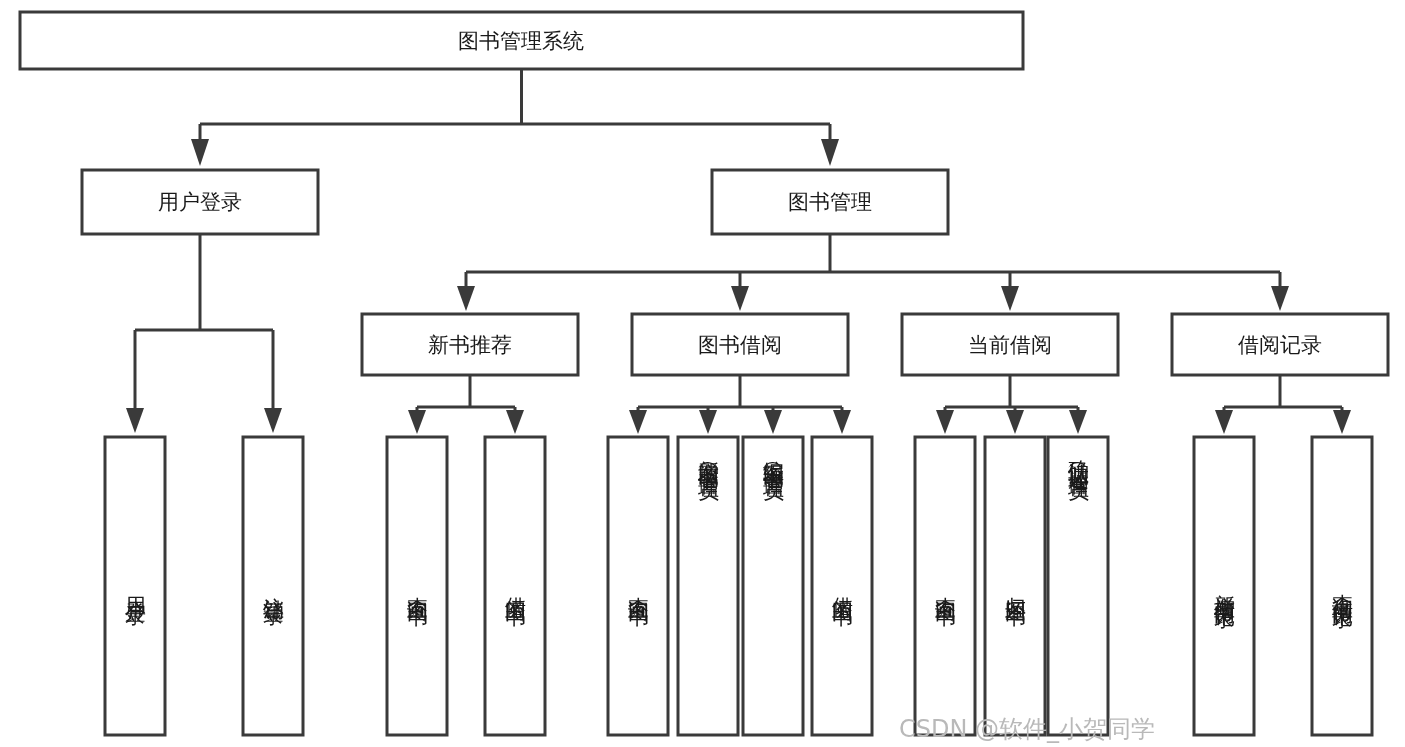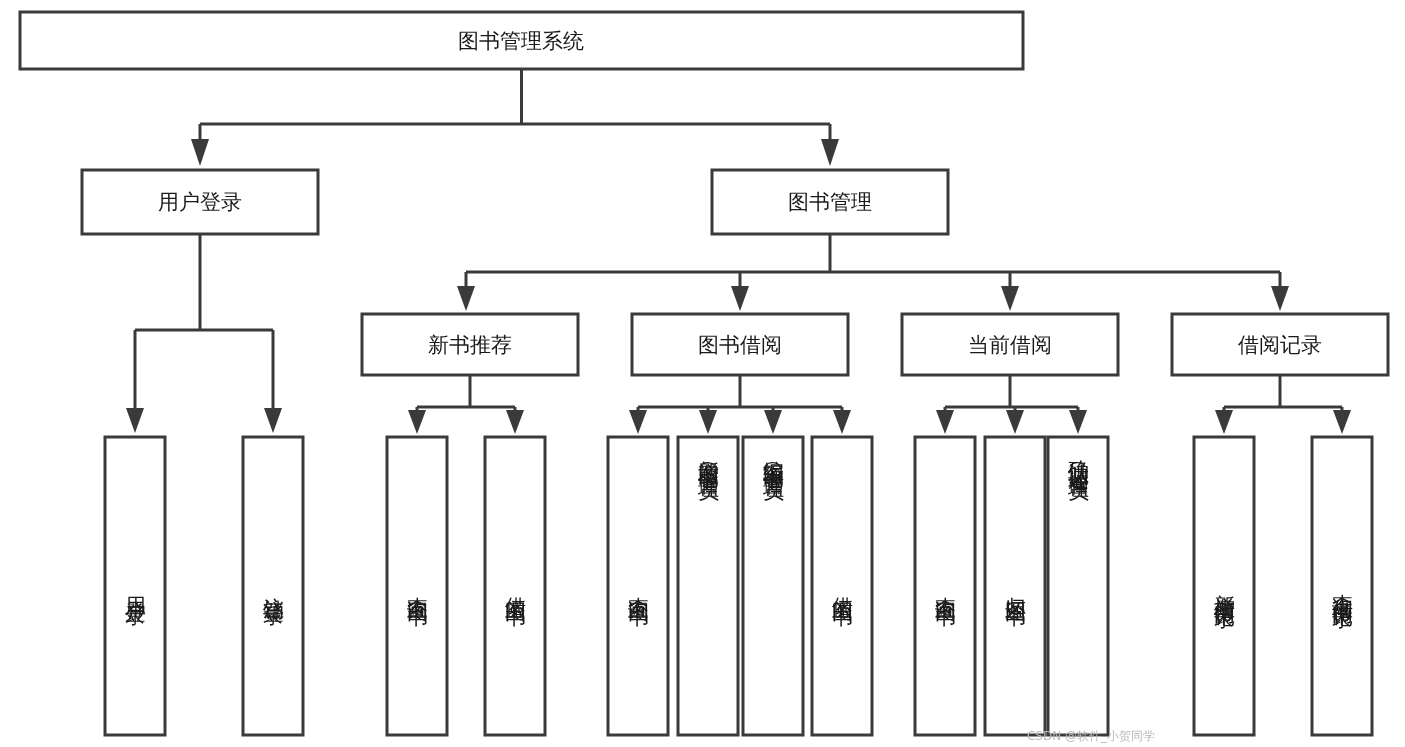--- a/index.html
+++ b/index.html
@@ -66,21 +66,21 @@
     pointer-events: none;
   }
   .vlabel-wrap.top-align {
     align-items: flex-start;
   }
   .watermark {
     position: absolute;
     right: 8px;
     bottom: 2px;
     font-family: "DejaVu Sans", "Liberation Sans", sans-serif;
-    font-size: 12px;
+    font-size: 24px;
     color: #b9b9b9;
     white-space: nowrap;
   }
 </style>
 </head>
 <body>
 
 <div id="diagram-root">
 
   <svg class="flow" viewBox="0 0 1405 747" xmlns="http://www.w3.org/2000/svg">

